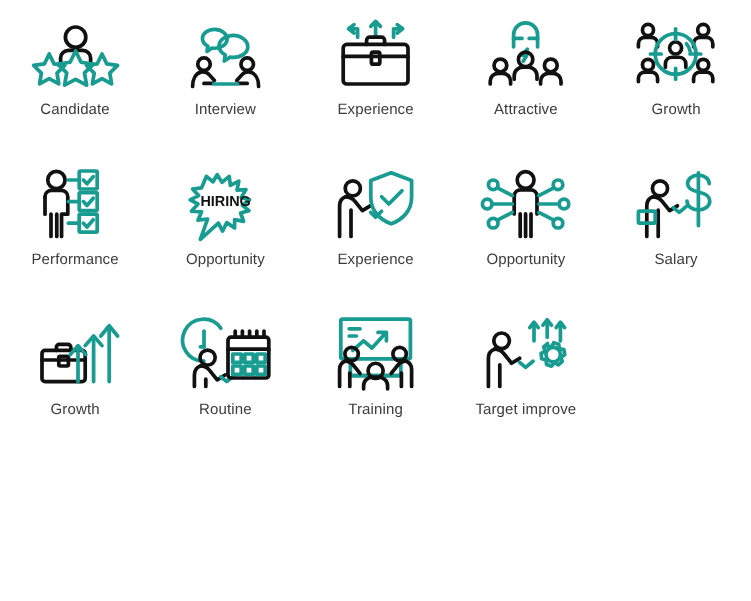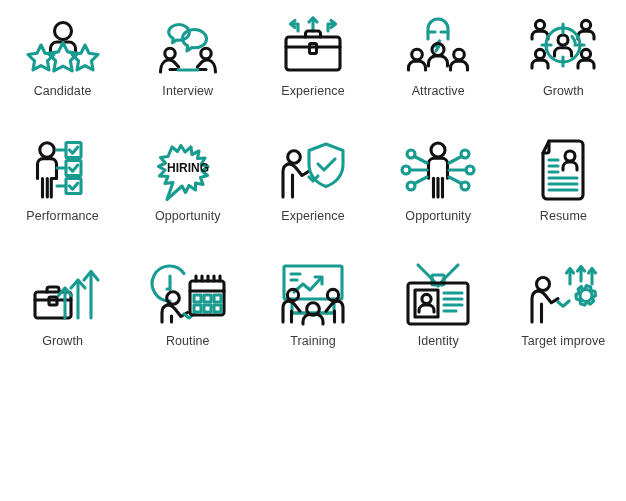--- a/index.html
+++ b/index.html
@@ -208,33 +208,31 @@
   <path class="t" d="M70 33H53"></path>
   <circle class="t" cx="69" cy="49" r="4"></circle>
   <path class="t" d="M65.5 46.5L53 40"></path>
 </svg>
       </div>
       <div class="label">Opportunity</div>
     </div>
     <div class="cell">
       <div class="glyph">
 <svg viewBox="0 0 84 66">
-  <path class="k" d="M28 4h30c2.2 0 4 1.8 4 4v50c0 2.2-1.8 4-4 4H26c-2.2 0-4-1.8-4-4V16z"></path>
-  <path class="k" d="M28 4v10c0 1.2-1 2-2 2h-4"></path>
-  <circle class="k" cx="49" cy="19" r="5"></circle>
-  <path class="k" d="M42 33v-2.3c0-3.2 2.6-5.7 5.8-5.7h2.4c3.2 0 5.8 2.5 5.8 5.7V33"></path>
-  <path class="t" d="M28 23h9"></path>
-  <path class="t" d="M28 29h9"></path>
-  <path class="t" d="M28 35h9"></path>
-  <path class="t" d="M28 41h28"></path>
-  <path class="t" d="M28 47h28"></path>
-  <path class="t" d="M28 53h28"></path>
-</svg>
-      </div>
-      <div class="label">Resume</div>
+  <circle class="k" cx="29" cy="20" r="6.3"></circle>
+  <path class="k" d="M23 27c-3.3 1.2-5 4-5 7.5V60"></path>
+  <path class="k" d="M27.5 38V60"></path>
+  <path class="k" d="M23 27c3 0 6 1.5 8 4l6 7.5 6.5-4"></path>
+  <path class="t" d="M40 36l5 4 6-5"></path>
+  <rect class="t" x="11" y="39" width="14" height="10" rx="1"></rect>
+  <path class="t" d="M61 7v44"></path>
+  <path class="t" d="M70 16c0-4.4-4.3-7-9-7s-9 2.9-9 7c0 4.4 4.2 6 9 7 5 1 9.5 2.6 9.5 7.5 0 4.4-4.5 7.5-9.5 7.5s-9.5-3-9.5-7.5"></path>
+</svg>
+      </div>
+      <div class="label">Salary</div>
     </div>
     <div class="cell">
       <div class="glyph">
 <svg viewBox="0 0 84 66">
   <path class="k" d="M26 30v-2.6c0-1.3 1-2.4 2.4-2.4h7.2c1.4 0 2.4 1.1 2.4 2.4V30"></path>
   <rect class="k" x="14" y="30" width="36" height="26" rx="2.6"></rect>
   <path class="k" d="M14 38h36"></path>
   <rect class="k" x="28" y="35" width="8" height="8" rx="1.2"></rect>
   <path class="t" d="M44 56V27"></path>
           <path class="t" d="M37.5 33.5L44 26l6.5 7.5"></path>
@@ -294,39 +292,20 @@
   <path class="k" d="M67.5 39c-2.7 0-5.4 1.3-7.2 3.6L55 49.2"></path>
   <circle class="k" cx="42" cy="47" r="6.3"></circle>
   <path class="k" d="M32 62v-2.5c0-4.2 3.3-7.2 7.5-7.2h5c4.2 0 7.5 3 7.5 7.2V62"></path>
 </svg>
       </div>
       <div class="label">Training</div>
     </div>
     <div class="cell">
       <div class="glyph">
 <svg viewBox="0 0 84 66">
-  <path class="t" d="M22 3l14 14"></path>
-  <path class="t" d="M62 3L48 17"></path>
-  <path class="t" d="M36 17l6 7 6-7"></path>
-  <rect class="t" x="36" y="13" width="12" height="10" rx="1.2"></rect>
-  <rect class="k" x="12" y="21" width="60" height="41" rx="2.6"></rect>
-  <rect class="k" x="19" y="28" width="23" height="27"></rect>
-  <circle class="k" cx="30.5" cy="37" r="4.6"></circle>
-  <path class="k" d="M23 50v-1.5c0-3.2 2.6-5.6 5.8-5.6h3.4c3.2 0 5.8 2.4 5.8 5.6V50"></path>
-  <path class="t" d="M48 31h18"></path>
-  <path class="t" d="M48 37h18"></path>
-  <path class="t" d="M48 43h18"></path>
-  <path class="t" d="M48 49h12"></path>
-</svg>
-      </div>
-      <div class="label">Identity</div>
-    </div>
-    <div class="cell">
-      <div class="glyph">
-<svg viewBox="0 0 84 66">
   <circle class="k" cx="22" cy="22" r="6.5"></circle>
   <path class="k" d="M16 29c-3.4 1.2-5 4.1-5 7.7V60"></path>
   <path class="k" d="M20.5 42V60"></path>
   <path class="k" d="M16 29c3.1 0 6.1 1.5 8.1 4l6.2 7.7 6.7-4.1"></path>
   <path class="t" d="M37 40l5 4.2 6.2-5.2"></path>
   <path class="t" d="M49 22V7"></path>
           <path class="t" d="M45.5 11L49 6.5l3.5 4.5"></path>
   <path class="t" d="M60 19V5"></path>
           <path class="t" d="M56.5 9L60 4.5 63.5 9"></path>
   <path class="t" d="M71 22V7"></path>

